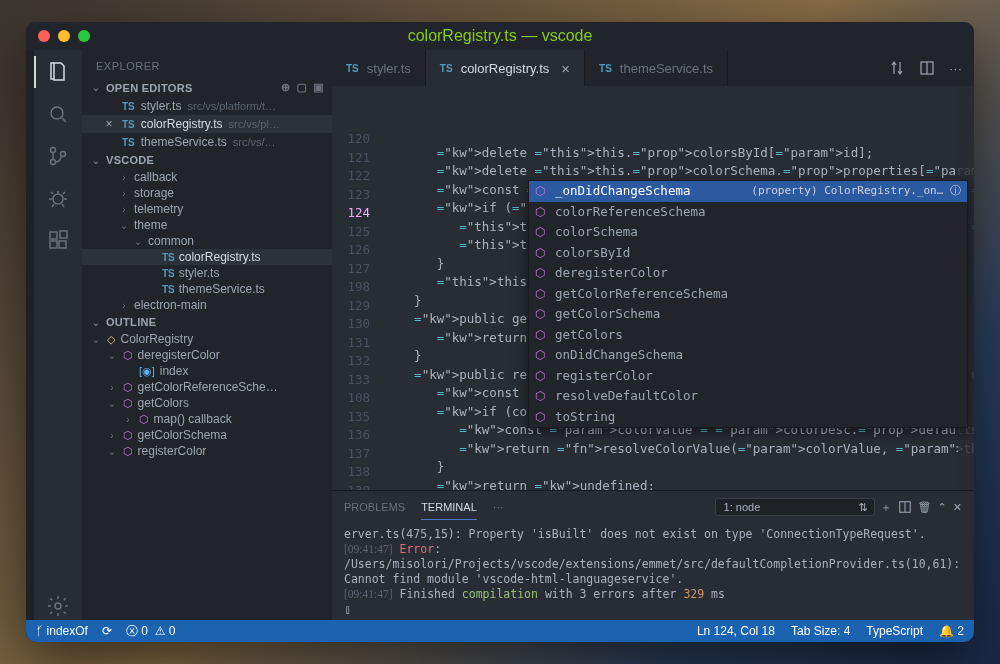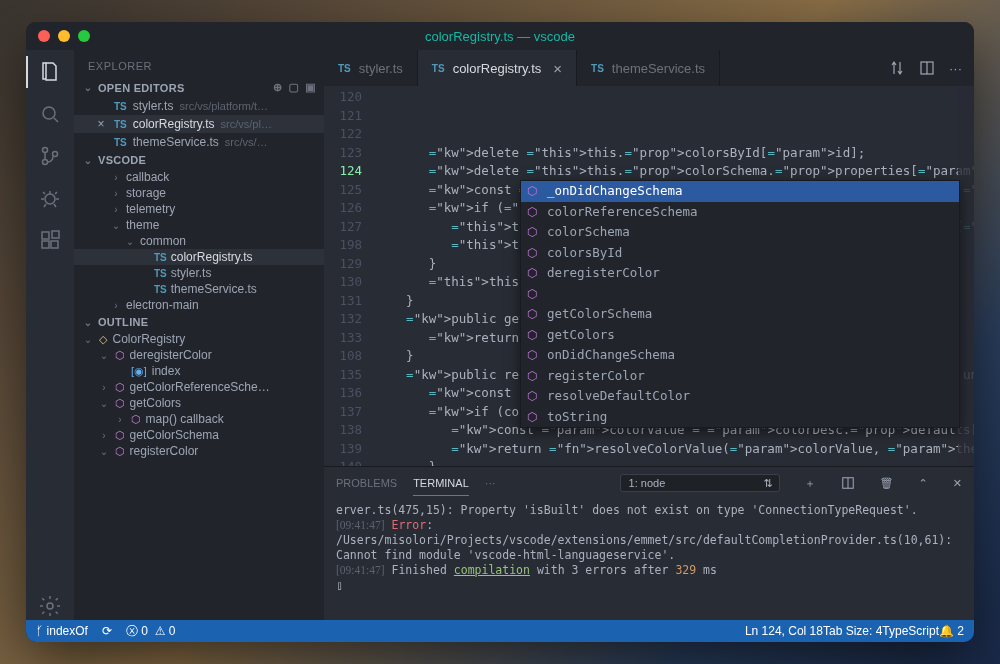--- a/index.html
+++ b/index.html
@@ -2,22 +2,22 @@
 <html><head>
 <meta charset="utf-8">
 <style>
 * { margin: 0; padding: 0; box-sizing: border-box; }
 html, body { width: 1000px; height: 664px; overflow: hidden; font-family: -apple-system, "SF Pro Text", "Segoe UI", sans-serif; font-size: 13px; background: linear-gradient(135deg, #3a3530 0%, #5a4a3a 20%, #8b6f47 50%, #2a3f5f 80%, #1a2a4a 100%); }
 .window { position: absolute; left: 26px; top: 22px; width: 948px; height: 620px; background: #1e2227; border-radius: 10px; overflow: hidden; box-shadow: 0 20px 60px rgba(0,0,0,0.6); display: flex; flex-direction: column; }
 .titlebar { height: 28px; background: #21252b; display: flex; align-items: center; padding: 0 12px; position: relative; }
 .traffic { display: flex; gap: 8px; }
 .dot { width: 12px; height: 12px; border-radius: 50%; }
 .dot.r { background: #ff5f56; } .dot.y { background: #ffbd2e; } .dot.g { background: #27c93f; }
-.title { position: absolute; left: 50%; transform: translateX(-50%); color: #14b8a6; font-size: 13px; }
-.body { flex: 1; display: flex; min-height: 0; }
+.title { position: absolute; left: 50%; transform: translateX(-50%); color: #84cc16; font-size: 16px; }
+.body { flex: 1; display: flex; min-height: 0; padding-left: 8px; }
 .activitybar { width: 48px; background: #282c34; display: flex; flex-direction: column; align-items: center; padding-top: 8px; gap: 14px; }
 .activitybar .aicon { width: 28px; height: 28px; display: flex; align-items: center; justify-content: center; color: #6b717d; cursor: pointer; position: relative; }
 .activitybar .aicon.active { color: #d7dae0; }
 .activitybar .aicon.active::before { content: ''; position: absolute; left: -10px; top: -2px; width: 2px; height: 32px; background: #d7dae0; }
 .activitybar .spacer { flex: 1; }
 .sidebar { width: 250px; background: #21252b; color: #9da5b4; display: flex; flex-direction: column; font-size: 12px; overflow: hidden; }
 .sidebar-title { padding: 10px 14px 6px; font-size: 11px; letter-spacing: 0.5px; color: #6b717d; }
 .section-head { padding: 3px 8px; display: flex; align-items: center; gap: 4px; cursor: pointer; color: #9da5b4; font-size: 11px; font-weight: 700; letter-spacing: 0.3px; }
 .section-head .right-icons { margin-left: auto; display: flex; gap: 6px; color: #6b717d; }
 .file-row { padding: 2px 4px 2px 20px; display: flex; align-items: center; gap: 6px; cursor: pointer; white-space: nowrap; overflow: hidden; color: #9da5b4; }
@@ -32,40 +32,40 @@
 .sym { font-size: 11px; }
 .sym.class { color: #e5c07b; } .sym.method { color: #c678dd; } .sym.var { color: #61afef; }
 .editor-area { flex: 1; display: flex; flex-direction: column; background: #282c34; min-width: 0; }
 .tabbar { height: 36px; background: #21252b; display: flex; align-items: stretch; }
 .tab { padding: 0 14px; display: flex; align-items: center; gap: 8px; color: #6b717d; border-right: 1px solid #181a1f; cursor: pointer; font-size: 13px; }
 .tab.active { background: #282c34; color: #d7dae0; }
 .tab .ts { color: #519aba; font-size: 10px; font-weight: 700; }
 .tab .x { color: #9da5b4; font-size: 15px; margin-left: 4px; }
 .tab-actions { margin-left: auto; padding: 0 12px; display: flex; align-items: center; gap: 14px; color: #9da5b4; }
 .editor { flex: 1; display: flex; overflow: hidden; font-family: "SF Mono", Menlo, Consolas, monospace; font-size: 12.5px; line-height: 18.5px; position: relative; }
-.gutter { width: 52px; text-align: right; padding-right: 14px; color: #495162; padding-top: 2px; user-select: none; }
-.gutter .cur { color: #86efac; }
+.gutter { width: 52px; text-align: right; padding-right: 14px; color: #495162; padding-top: 2px; user-select: none; margin-top: 42px; }
+.gutter .cur { color: #f0abfc; }
 .code { flex: 1; padding-top: 2px; color: #abb2bf; white-space: pre; position: relative; overflow: hidden; } .op { color: #56b6c2; }
 .hl { background: #3b4048; border-radius: 2px; }
 .suggest { position: absolute; left: 196px; top: 94px; width: 440px; background: #21252b; border: 1px solid #181a1f; box-shadow: 0 4px 12px rgba(0,0,0,0.5); font-size: 12.5px; z-index: 10; }
 .suggest-row { display: flex; align-items: center; padding: 1px 6px; color: #9da5b4; gap: 6px; }
 .suggest-row.sel { background: #2c5aa0; color: #fff; }
 .suggest-row .sicon { color: #c678dd; font-size: 12px; width: 14px; }
 .suggest-row .meta { margin-left: auto; color: #7a8394; font-size: 11px; white-space: nowrap; overflow: hidden; text-overflow: ellipsis; }
 .suggest-row.sel .meta { color: #cdd3de; }
-.panel { height: 154px; background: #282c34; border-top: 1px solid #181a1f; display: flex; flex-direction: column; }
+.panel { height: 130px; background: #282c34; border-top: 1px solid #181a1f; display: flex; flex-direction: column; }
 .panel-tabs { height: 32px; display: flex; align-items: center; padding: 0 12px; gap: 16px; color: #6b717d; font-size: 11px; }
 .panel-tabs .pt { cursor: pointer; padding: 6px 0; }
 .panel-tabs .pt.active { color: #d7dae0; border-bottom: 1px solid #4d78cc; }
-.panel-tabs .right { margin-left: auto; display: flex; align-items: center; gap: 25px; color: #9da5b4; }
+.panel-tabs .right { margin-left: auto; display: flex; align-items: center; gap: 6px; color: #9da5b4; }
 .term-select { background: #1e2227; border: 1px solid #3a3f4b; color: #abb2bf; padding: 2px 22px 2px 8px; font-size: 11px; border-radius: 3px; position: relative; width: 160px; }
 .panel-body { flex: 1; padding: 4px 12px; font-family: "SF Mono", Menlo, Consolas, monospace; font-size: 11.5px; line-height: 15px; color: #abb2bf; overflow: hidden; white-space: pre-wrap; }
-.err { color: #e06c75; } .ok { color: #98c379; text-decoration: underline; } .time { color: #5c6370; font-family: Liberation Serif, serif; } .tnum { color: #d19a66; }
+.err { color: #e06c75; } .ok { color: #98c379; } .time { color: #5c6370; font-family: Liberation Serif, serif; } .tnum { color: #d19a66; }
 .statusbar { height: 22px; background: #1b63b0; color: #fff; display: flex; align-items: center; padding: 0 10px; font-size: 12px; gap: 14px; }
-.statusbar .r { margin-left: auto; display: flex; gap: 0; align-items: flex-start; }
+.statusbar .r { margin-left: auto; display: flex; gap: 16px; align-items: flex-start; }
 .minimap { position: absolute; right: 0; top: 0; width: 16px; height: 100%; background: rgba(40,44,52,0.8); }
 svg { display: block; }
 </style>
 </head>
 <body>
 
 <div class="window">
 
   <div class="titlebar">
     <div class="traffic">
@@ -307,39 +307,41 @@
             <div>140</div>
             <div>141</div>
           </div>
         <div class="code" id="code">
           <div class="minimap"></div>
         <div>       <span class<span="" class="op">=</span>"kw"&gt;delete <span class<span="" class="op">=</span>"this"&gt;this.<span class<span="" class="op">=</span>"prop"&gt;colorsById[<span class<span="" class="op">=</span>"param"&gt;id];</div><div>       <span class<span="" class="op">=</span>"kw"&gt;delete <span class<span="" class="op">=</span>"this"&gt;this.<span class<span="" class="op">=</span>"prop"&gt;colorSchema.<span class<span="" class="op">=</span>"prop"&gt;properties[<span class<span="" class="op">=</span>"param"&gt;id];</div><div>       <span class<span="" class="op">=</span>"kw"&gt;const <span class<span="" class="op">=</span>"param"&gt;index <span class="op">=</span> <span class<span="" class="op">=</span>"this"&gt;this.<span class<span="" class="op">=</span>"prop"&gt;<span class="hl">colorReferenceSchema</span>.<span class<span="" class="op">=</span>"prop"&gt;enum."fn"&gt;indexOf("param"&gt;id);</div><div>       <span class<span="" class="op">=</span>"kw"&gt;if (<span class<span="" class="op">=</span>"param"&gt;index <span class="op">!==</span> <span class<span="" class="op">=</span>"num"&gt;-1) {</div><div>          <span class<span="" class="op">=</span>"this"&gt;this.<span class<span="" class="op">=</span>"prop"&gt;<span class="hl">colorReferenceSchema</span>.<span class<span="" class="op">=</span>"prop"&gt;enum.<span class<span="" class="op">=</span>"fn"&gt;splice(<span class<span="" class="op">=</span>"param"&gt;index, "num"&gt;1);                </div><div>          <span class<span="" class="op">=</span>"this"&gt;this.</div><div>       }</div><div>       <span class<span="" class="op">=</span>"this"&gt;this._onD</div><div>    }</div><div></div><div>    <span class<span="" class="op">=</span>"kw"&gt;public getCol</div><div>       <span class<span="" class="op">=</span>"kw"&gt;return Ob</div><div>    }</div><div></div><div>    <span class<span="" class="op">=</span>"kw"&gt;public resolv                                                     | un…</div><div>       <span class<span="" class="op">=</span>"kw"&gt;const col</div><div>       <span class<span="" class="op">=</span>"kw"&gt;if (color</div><div>          <span class<span="" class="op">=</span>"kw"&gt;const <span class<span="" class="op">=</span>"param"&gt;colorValue <span class="op">=</span> <span class<span="" class="op">=</span>"param"&gt;colorDesc.<span class<span="" class="op">=</span>"prop"&gt;defaults["param"&gt;theme."prop"&gt;type];</div><div>          <span class<span="" class="op">=</span>"kw"&gt;return <span class<span="" class="op">=</span>"fn"&gt;resolveColorValue(<span class<span="" class="op">=</span>"param"&gt;colorValue, <span class<span="" class="op">=</span>"param"&gt;theme);</div><div>       }</div><div>       <span class<span="" class="op">=</span>"kw"&gt;return <span class<span="" class="op">=</span>"kw"&gt;undefined;</div></div>
         <div class="suggest" id="suggest">
             <div class="suggest-row sel">
               <span class="sicon">⬡</span>
               <span>_onDidChangeSchema</span>
+              <span class="meta">(property) ColorRegistry._on… ⓘ</span>
             </div>
             <div class="suggest-row">
               <span class="sicon">⬡</span>
               <span>colorReferenceSchema</span>
             </div>
             <div class="suggest-row">
               <span class="sicon">⬡</span>
               <span>colorSchema</span>
             </div>
             <div class="suggest-row">
               <span class="sicon">⬡</span>
               <span>colorsById</span>
             </div>
             <div class="suggest-row">
               <span class="sicon">⬡</span>
               <span>deregisterColor</span>
             </div>
             <div class="suggest-row">
               <span class="sicon">⬡</span>
+              <span>getColorReferenceSchema</span>
             </div>
             <div class="suggest-row">
               <span class="sicon">⬡</span>
               <span>getColorSchema</span>
             </div>
             <div class="suggest-row">
               <span class="sicon">⬡</span>
               <span>getColors</span>
             </div>
             <div class="suggest-row">

